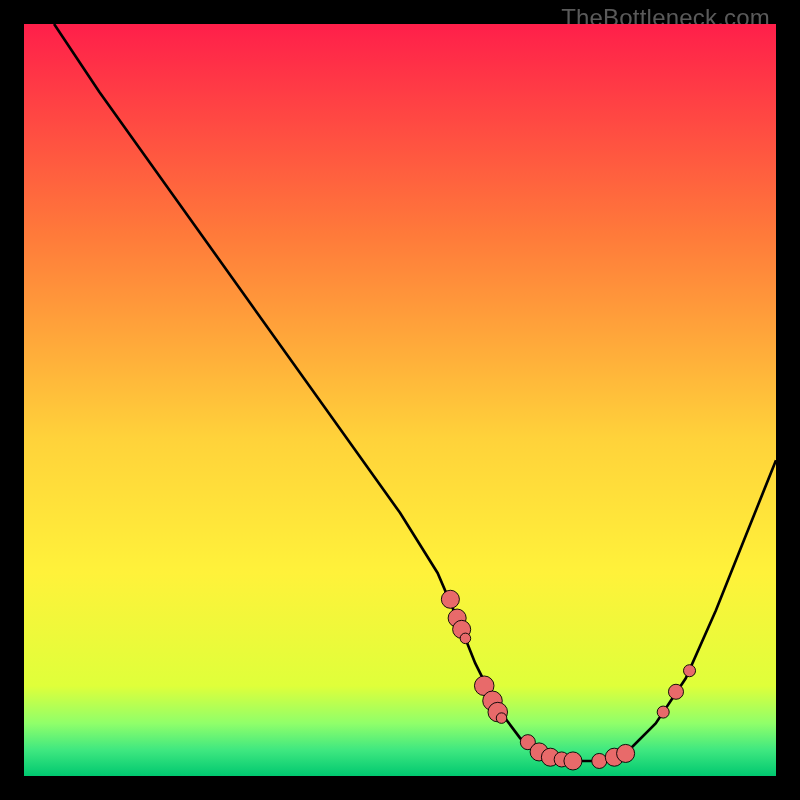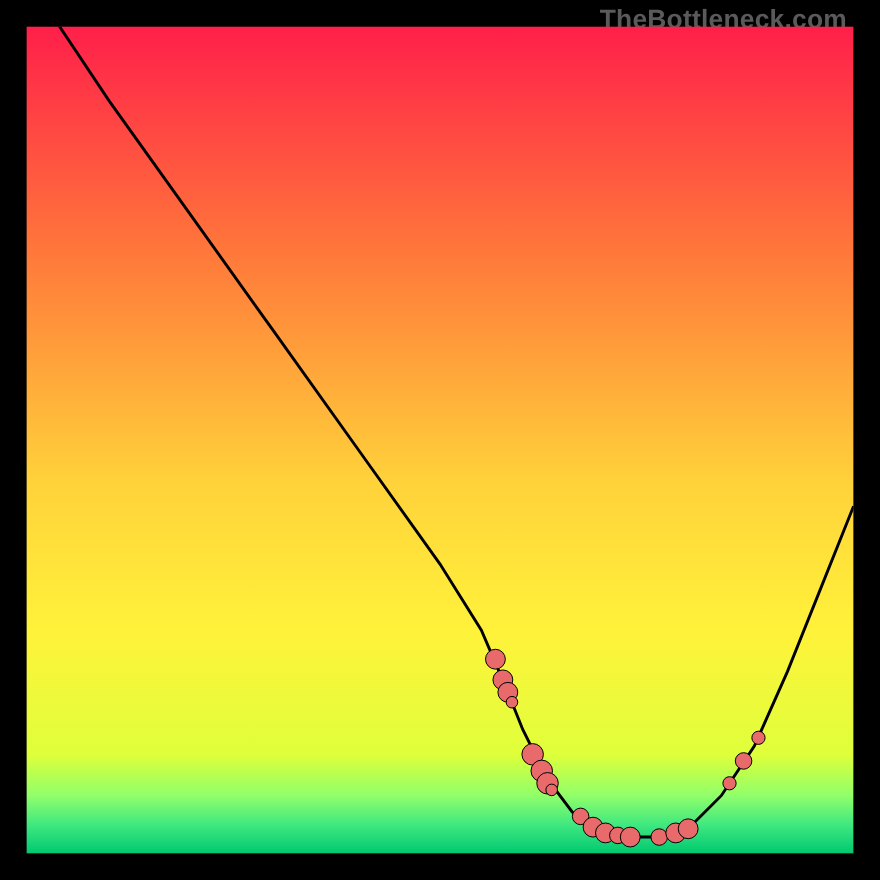--- a/index.html
+++ b/index.html
@@ -25,21 +25,21 @@
     top: 0;
     width: 752px;
     height: 752px;
   }
   .watermark {
     position: absolute;
     top: 4px;
     right: 30px;
     color: #5a5a5a;
     font-size: 24px;
-    font-weight: 700;
+    font-weight: 400;
     letter-spacing: 0.2px;
     user-select: none;
   }
   svg {
     position: absolute;
     left: 0;
     top: 0;
   }
 </style>
 </head>

